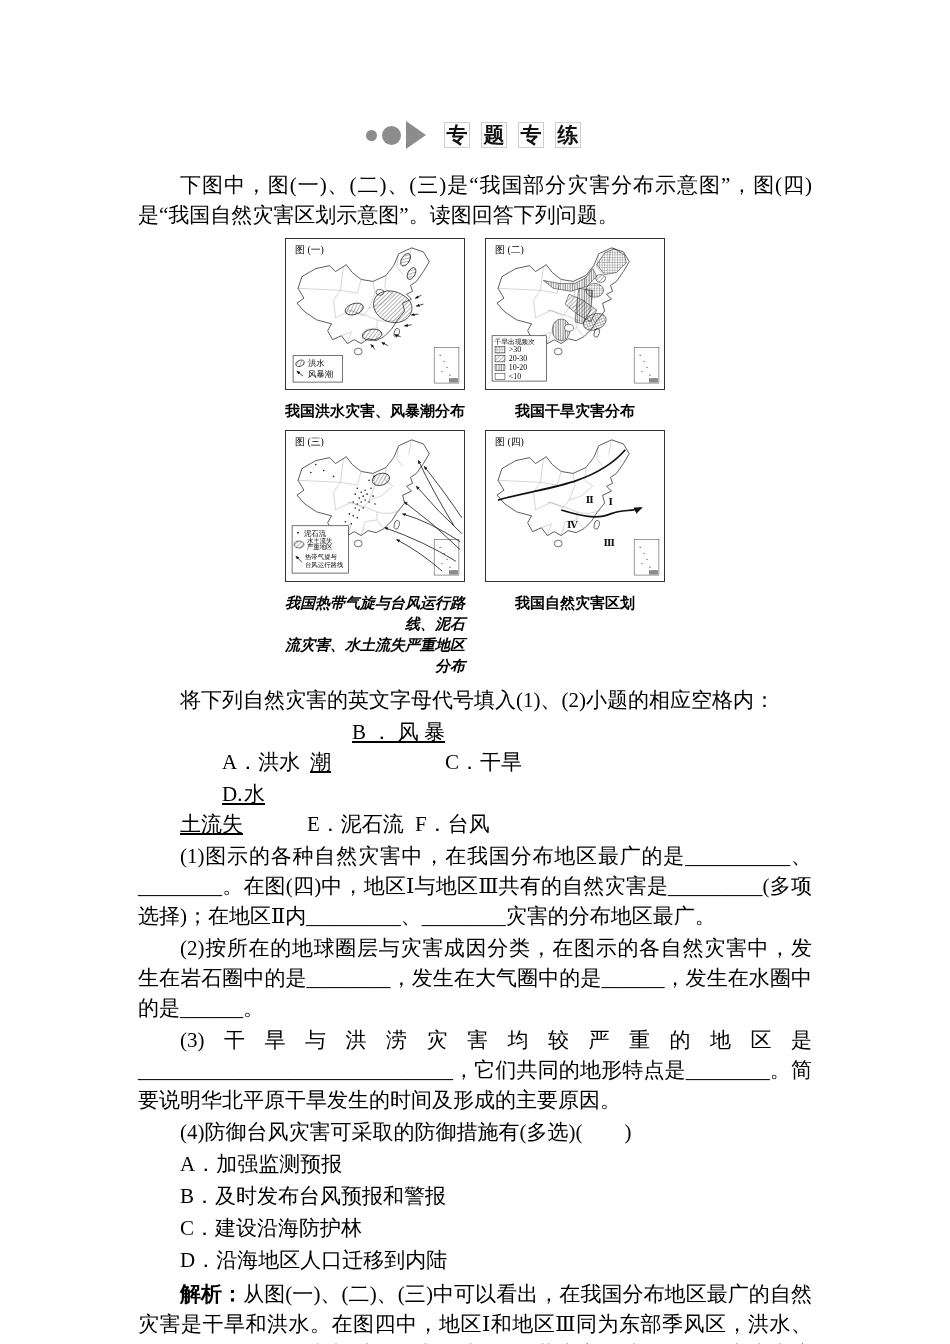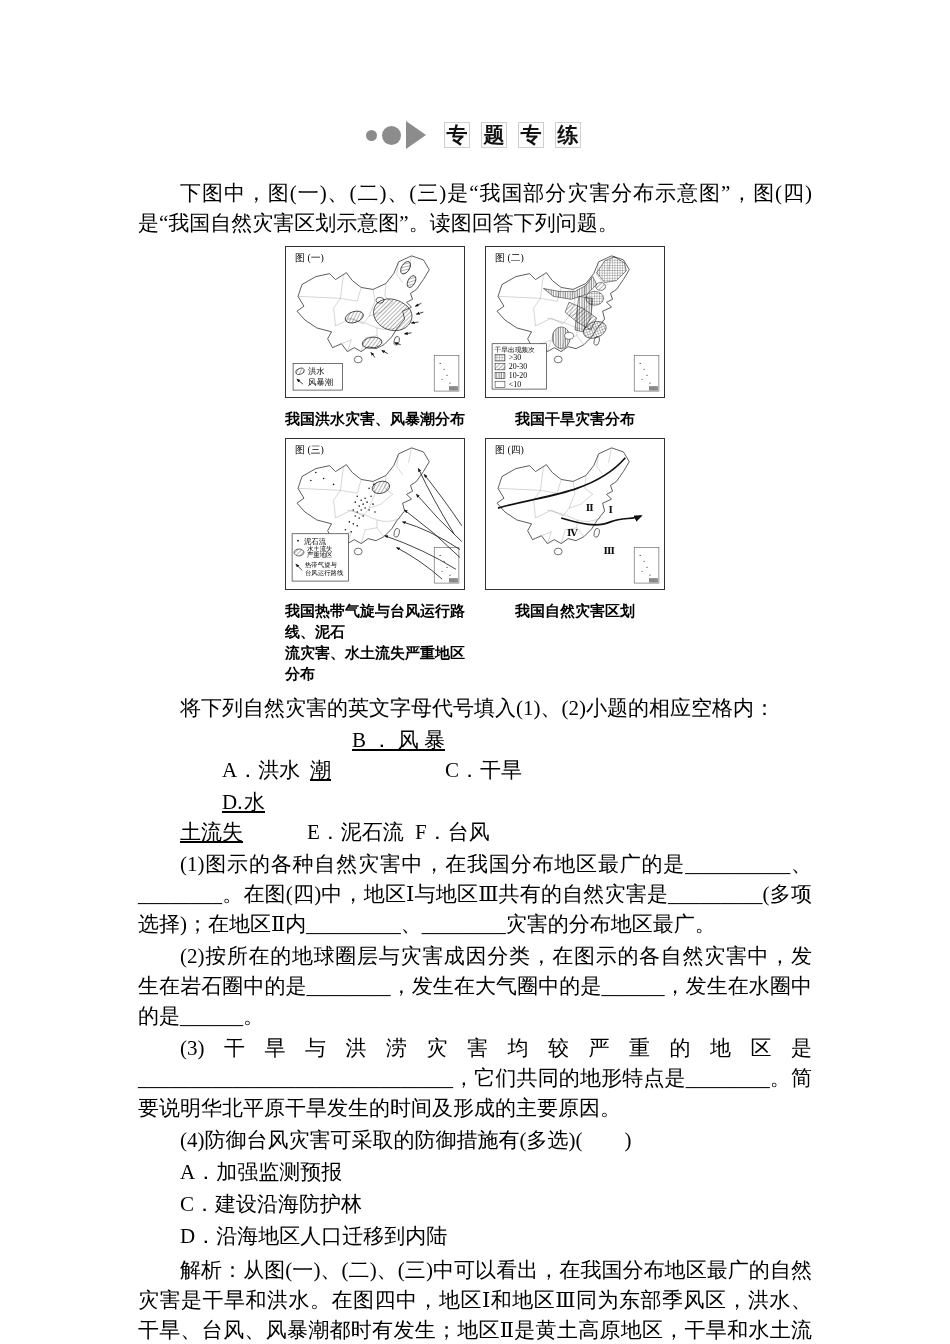--- a/index.html
+++ b/index.html
@@ -28,30 +28,30 @@
 
   p { font-size:21px; line-height:30px; margin:2px 0; text-align:justify; }
   .indent { text-indent:2em; }
 
   
   .maps { margin-top:8px; display:grid; grid-template-columns:180px 180px; column-gap:20px; row-gap:8px; justify-content:center; }
   .map-fig { width:180px; }
   .map-box { width:180px; height:152px; border:1px solid #333; background:#fff; }
   .map-box svg { display:block; }
   .map-caption { font-weight:bold; font-size:15px; line-height:21px; text-align:center; margin-top:11px; }
-  .map-caption.left { text-align:left; }
+  .map-caption.left { text-align:right;font-style:italic; }
 
   
   .opt-row .c1 { display:inline-block; width:130px; }
   .opt-row .c2 { display:inline-block; width:135px;text-decoration:underline; }
   .opt-row2 .c1 { display:inline-block; width:85px;text-decoration:underline; }
   .opt-row2 .c2 { display:inline-block; width:150px; }
 
   .mc p { margin:2px 0; }
-  .bold { font-weight:normal; }
+  .bold { font-weight:bold; }
   .analysis { margin-top:4px; }
   svg text { font-family:"Liberation Serif","DejaVu Serif",serif; }
 </style>
 </head>
 <body>
 
 <svg width="0" height="0" style="position:absolute" xmlns="http://www.w3.org/2000/svg" xmlns:xlink="http://www.w3.org/1999/xlink" aria-hidden="true">
   <defs>
     <pattern id="p-diag" patternUnits="userSpaceOnUse" width="3" height="3" patternTransform="rotate(45)">
       <line x1="0" y1="0" x2="0" y2="3" stroke="#222" stroke-width="0.7"></line>
@@ -103,21 +103,21 @@
     <span class="dot-sm"></span>
     <span class="dot-lg"></span>
     <span class="tri"></span>
     <span class="hchar">专</span>
     <span class="hchar">题</span>
     <span class="hchar">专</span>
     <span class="hchar">练</span>
   </div>
 
   <div class="content">
-    <p class="indent" style="margin-top:20px">下图中，图(一)、(二)、(三)是“我国部分灾害分布示意图”，图(四)是“我国自然灾害区划示意图”。读图回答下列问题。</p>
+    <p class="indent" style="margin-top:12px">下图中，图(一)、(二)、(三)是“我国部分灾害分布示意图”，图(四)是“我国自然灾害区划示意图”。读图回答下列问题。</p>
 
     <div class="maps">
 
       <figure class="map-fig" style="margin:0">
         <div class="map-box">
           <svg width="178" height="150" viewBox="0 0 180 152" xmlns="http://www.w3.org/2000/svg" xmlns:xlink="http://www.w3.org/1999/xlink">
             <use xlink:href="#cn-base" href="#cn-base"></use>
             <g fill="url(#p-diag)" stroke="#111" stroke-width="0.7">
               <ellipse cx="121" cy="21" rx="4" ry="7" transform="rotate(32 121 21)"></ellipse>
               <ellipse cx="127" cy="35" rx="3.6" ry="6.5" transform="rotate(28 127 35)"></ellipse>
@@ -272,19 +272,20 @@
     <p class="indent opt-row2">
       <span class="c1">D.水土流失</span><span class="c2">E．泥石流</span><span>F．台风</span>
     </p>
 
     <p class="indent">(1)图示的各种自然灾害中，在我国分布地区最广的是__________、________。在图(四)中，地区Ⅰ与地区Ⅲ共有的自然灾害是_________(多项选择)；在地区Ⅱ内_________、________灾害的分布地区最广。</p>
     <p class="indent">(2)按所在的地球圈层与灾害成因分类，在图示的各自然灾害中，发生在岩石圈中的是________，发生在大气圈中的是______，发生在水圈中的是______。</p>
     <p class="indent">(3)干旱与洪涝灾害均较严重的地区是______________________________，它们共同的地形特点是________。简要说明华北平原干旱发生的时间及形成的主要原因。</p>
     <div class="mc">
       <p class="indent">(4)防御台风灾害可采取的防御措施有(多选)(　　)</p>
       <p class="indent">A．加强监测预报</p>
+      <p class="indent">B．及时发布台风预报和警报</p>
       <p class="indent">C．建设沿海防护林</p>
       <p class="indent">D．沿海地区人口迁移到内陆</p>
     </div>
 
     <p class="indent analysis"><span class="bold">解析：</span><span>从图(一)、(二)、(三)中可以看出，在我国分布地区最广的自然灾害是干旱和洪水。在图四中，地区Ⅰ和地区Ⅲ同为东部季风区，洪水、干旱、台风、风暴潮都时有发生；地区Ⅱ是黄土高原地区，干旱和水土流失严重；地区Ⅳ位于我国西南地区，是现代地壳活动活跃的地区，加上夏季暴雨集中，是我国泥石流灾害频发地区。在各种自然灾害中，发生在岩石圈中的有水土流失和泥石流，发生在大气圈中的是干旱和台风，而洪水和风暴潮是发生在水圈中的灾害。从图(一)、(二)可以看出，我国旱涝灾害均严重的是华北地区、长江三角洲、珠江三角洲，它们共同的地形特点是地势低平。华北地区易发生春旱，主要是春季降水少，蒸发旺盛，农作</span></p>
   </div>
 </div>
 
 </body></html>

